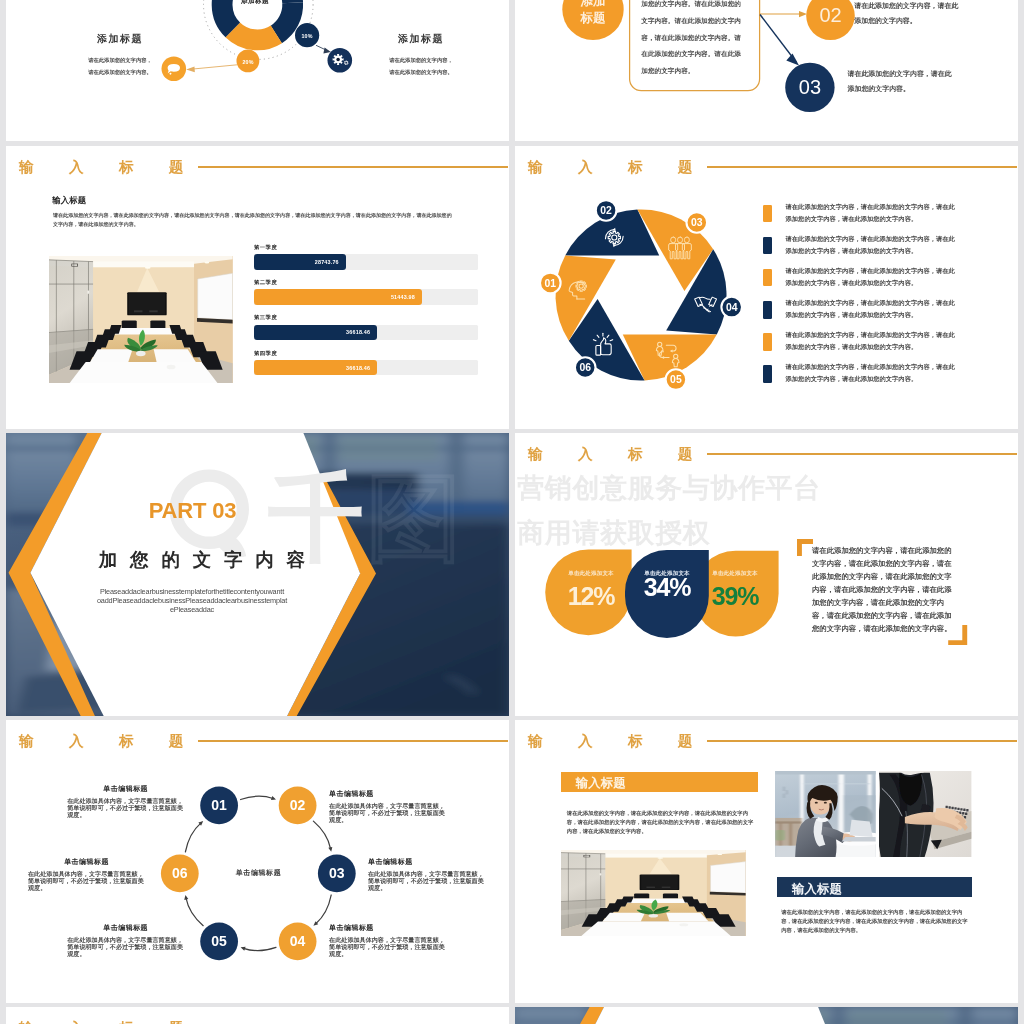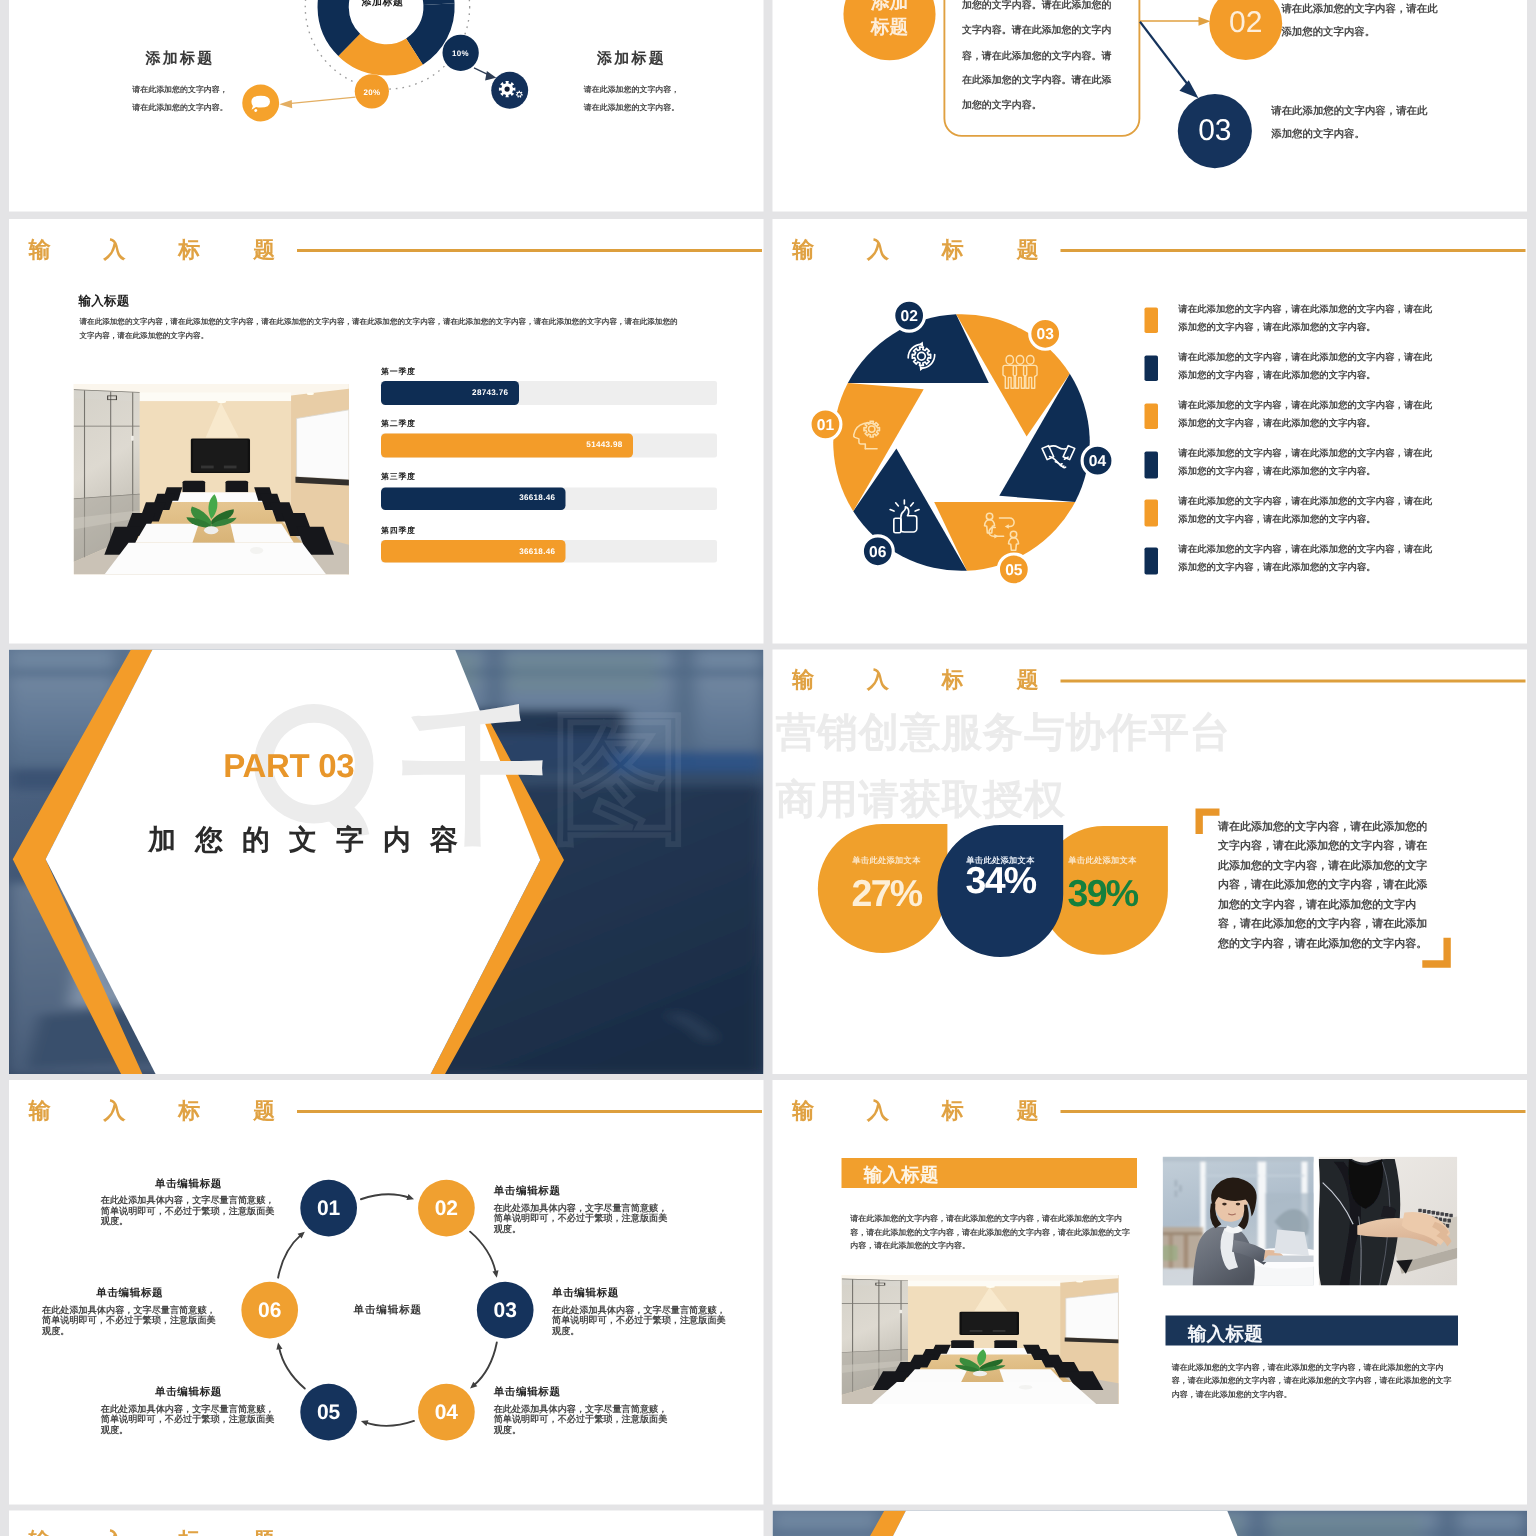--- a/index.html
+++ b/index.html
@@ -482,41 +482,47 @@
         <g>
           <text x="262" y="118" font-size="96" font-weight="700" fill="#ececec" font-family="Liberation Sans, sans-serif">千</text>
           <text x="360" y="118" font-size="96" font-weight="700" fill="none" stroke="#e8eef5" stroke-width="0.8" opacity="0.075" font-family="Liberation Sans, sans-serif">图</text>
         </g>
       </svg>
   <div class="abs" style="left:0;top:0;width:503px;height:283px;">
     <div class="abs" style="left:110px;top:67px;width:153px;text-align:center;font-size:22px;
          font-weight:700;color:#e8962a;letter-spacing:-0.2px;line-height:1;">PART 03</div>
     <div class="abs" style="left:80px;top:117px;width:216px;white-space:nowrap;text-align:center;font-size:18.5px;
          font-weight:700;color:#2a2a2a;letter-spacing:12.8px;text-indent:12.8px;line-height:1.05;">加您的文字内容</div>
+    <div class="abs" style="left:88px;top:153.5px;width:196px;text-align:center;font-size:7.3px;
+         color:#4b4b4b;line-height:1.29;letter-spacing:-0.18px;">
+      <div>Pleaseaddaclearbusinesstemplateforthetitlecontentyouwantt</div>
+      <div>oaddPleaseaddaclebusinessPleaseaddaclearbusinesstemplat</div>
+      <div>ePleaseaddac</div>
+    </div>
   </div>
 </div>
 
 <div class="slide c1 r2">
   <div class="shead">
     <span class="ht"><span>输</span><span>入</span><span>标</span><span>题</span></span>
     <span class="hrule"></span>
   </div>
   <div class="abs wm-text" style="left:2.2px;top:41.5px;">营销创意服务与协作平台</div>
   <div class="abs wm-text" style="left:2.2px;top:87.4px;">商用请获取授权</div>
 
   <svg class="abs" style="left:0;top:0" width="503" height="283" viewBox="0 0 503 283">
     <path d="M73.4 116.4 H116.6 V159.1 A43.2 43.2 0 0 1 30.2 159.1 V159.6 A43.2 43.2 0 0 1 73.4 116.4 Z" fill="#f0a02c"></path>
     <path d="M220.6 117.7 H263.6 V160.6 A42.95 42.95 0 0 1 177.7 160.6 V160.6 A42.95 42.95 0 0 1 220.6 117.7 Z" fill="#f0a02c"></path>
     <path d="M151.9 117 H193.8 V163.1 A41.9 41.9 0 0 1 110 163.1 V158.9 A41.9 41.9 0 0 1 151.9 117 Z" fill="#15335c"></path>
   </svg>
   <div class="abs" style="left:0;top:0;width:503px;height:283px;">
     <div class="abs tcap" style="left:40px;top:136.5px;width:72px;color:#fae6c9;">单击此处添加文本</div>
     <div class="abs tcap" style="left:116px;top:136.5px;width:72px;color:#e6edf6;">单击此处添加文本</div>
     <div class="abs tcap" style="left:184px;top:136.5px;width:72px;color:#fae6c9;">单击此处添加文本</div>
-    <div class="abs tval" style="left:35px;top:151px;width:82px;color:#fdefd7;">27%</div>
+    <div class="abs tval" style="left:35px;top:151px;width:82px;color:#fdefd7;">12%</div>
     <div class="abs tval" style="left:111px;top:142px;width:82px;color:#ffffff;">34%</div>
     <div class="abs tval" style="left:179px;top:151px;width:82px;color:#15803d;">39%</div>
   </div>
 
   <svg class="abs" style="left:0;top:0" width="503" height="283" viewBox="0 0 503 283">
     <path d="M282 106 H298 V110.9 H286.9 V123 H282 Z" fill="#e8962a"></path>
     <path d="M447.3 192.1 H452.2 V212.1 H433.2 V207.2 H447.3 Z" fill="#e8962a"></path>
   </svg>
   <div class="abs bt" style="left:297px;top:111px;width:142px;line-height:1.78;font-size:7.35px;">请在此添加您的文字内容，请在此添加您的文字内容，请在此添加您的文字内容，请在此添加您的文字内容，请在此添加您的文字内容，请在此添加您的文字内容，请在此添加您的文字内容，请在此添加您的文字内容，请在此添加您的文字内容，请在此添加您的文字内容，请在此添加您的文字内容。</div>
 </div>

